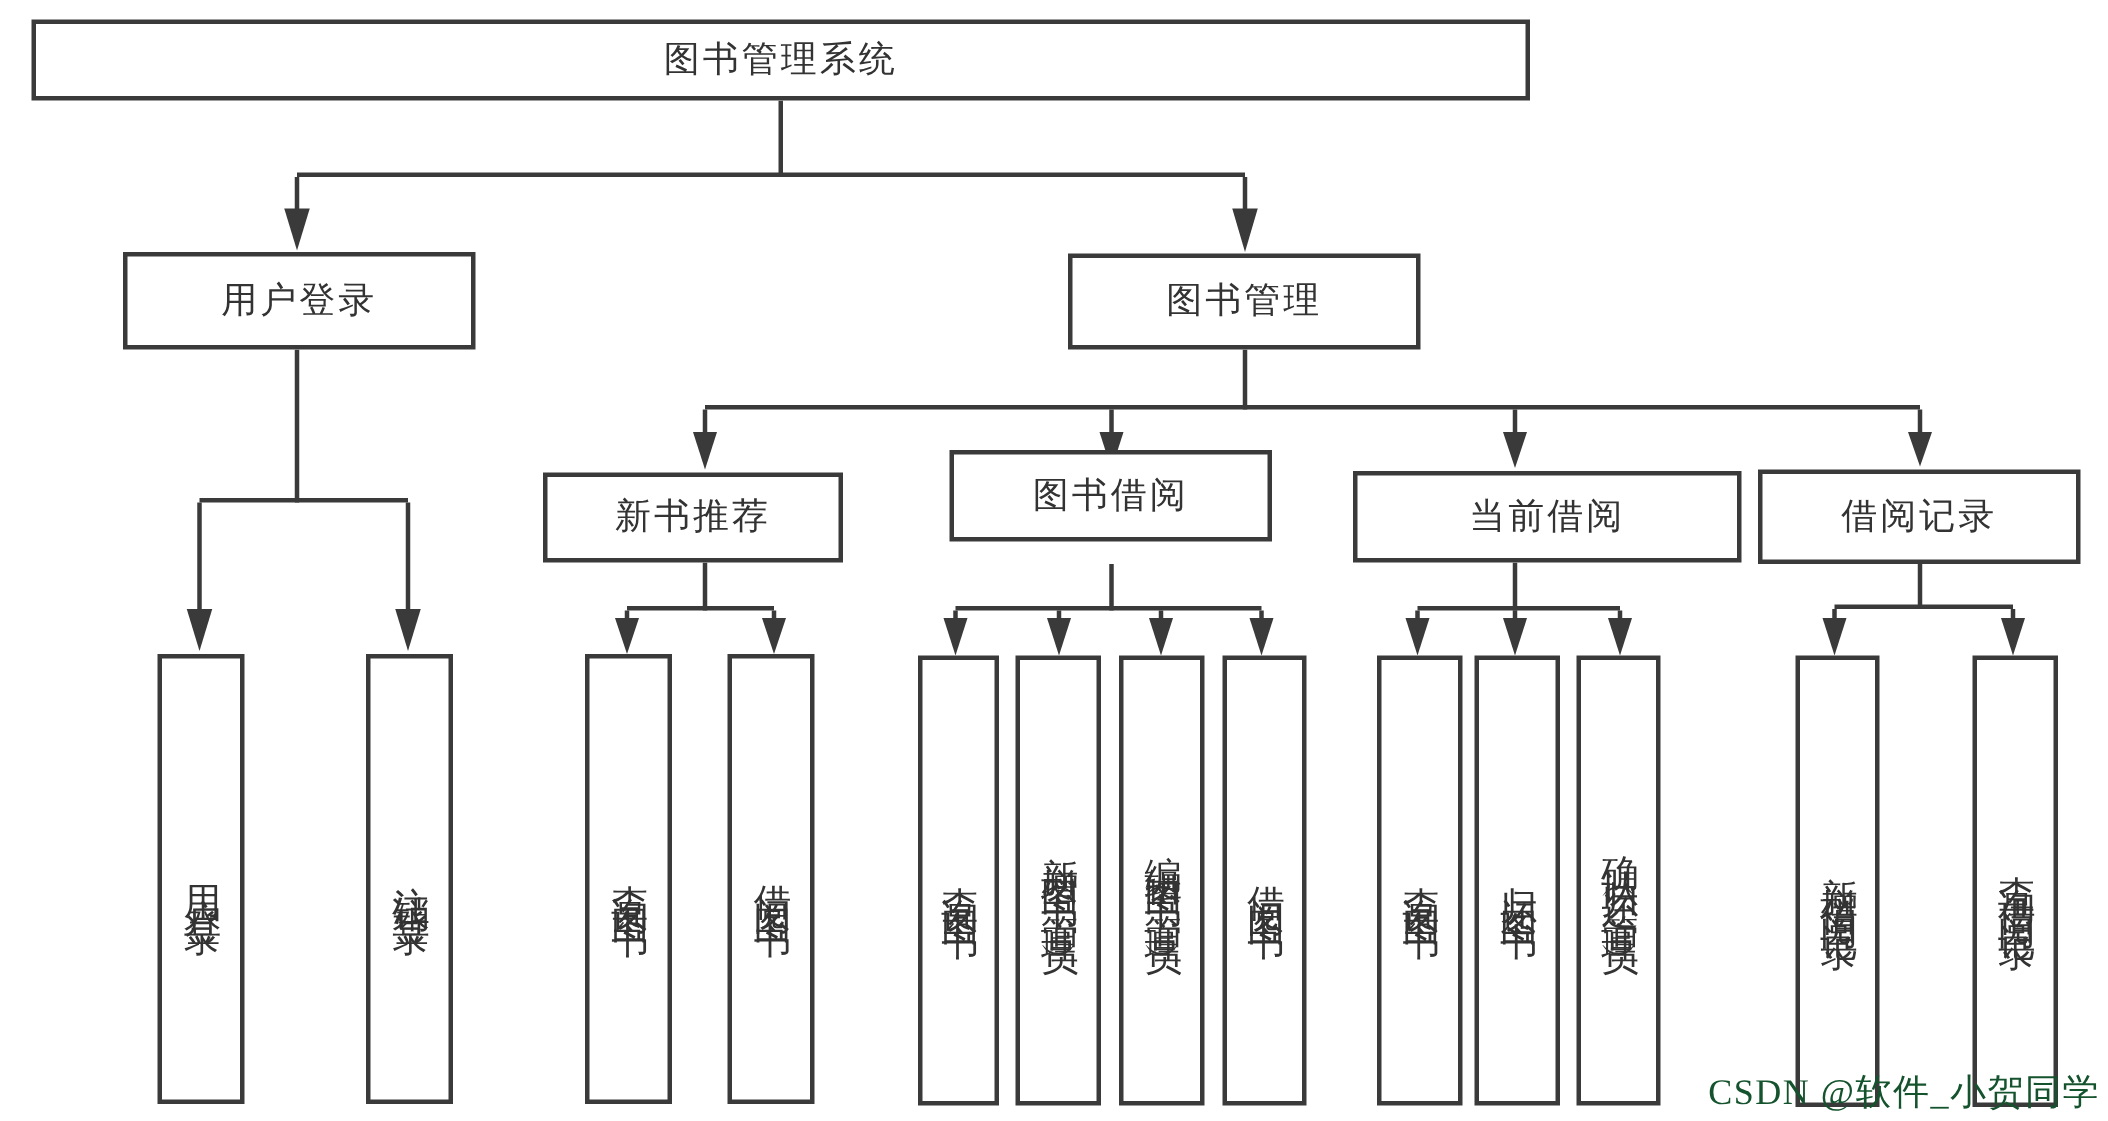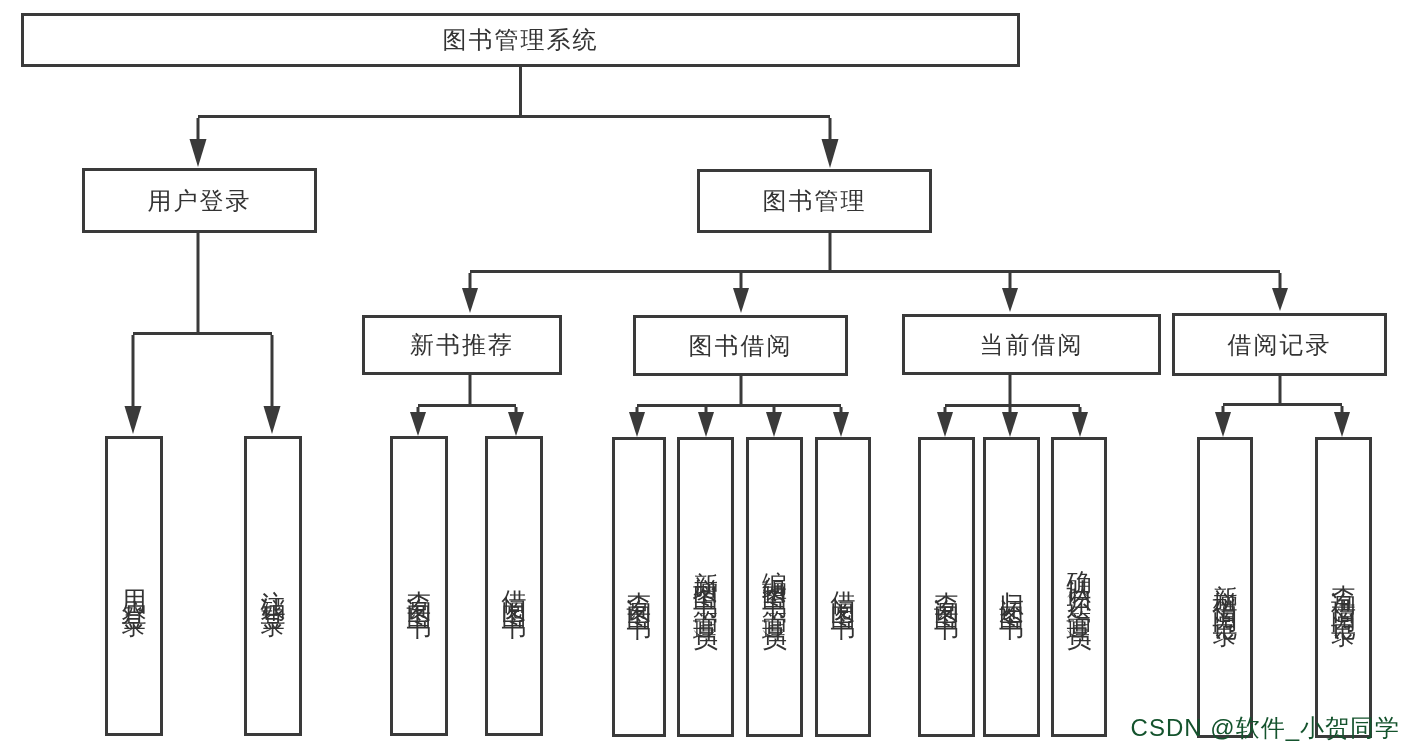--- a/index.html
+++ b/index.html
@@ -1,21 +1,21 @@
 <!DOCTYPE html>
 <html lang="zh"><head>
 <meta charset="utf-8">
 <style>
   html, body { margin: 0; padding: 0; background: #ffffff; }
   #canvas {
     position: relative;
     width: 1405px;
     height: 747px;
     background: #ffffff;
-    font-family: Liberation Sans, sans-serif;
+    font-family: Liberation Serif, serif;
     overflow: hidden;
   }
   #wires { position: absolute; left: 0; top: 0; z-index: 1; }
   .node {
     position: absolute;
     background: #ffffff;
     border: 3px solid #3a3a3a;
     box-sizing: border-box;
     display: flex;
     align-items: center;
@@ -114,28 +114,28 @@
     </g>
   </svg>
 
   <div class="node hnode" style="left:21px; top:13px; width:999px; height:54px;">
     <span>图书管理系统</span>
   </div>
 
   <div class="node hnode" style="left:82px; top:168px; width:235px; height:65px;">
     <span>用户登录</span>
   </div>
-  <div class="node hnode" style="left:697px; top:169px; width:235px; height:64px;">
+  <div class="node hnode" style="left:712px; top:169px; width:235px; height:64px;">
     <span>图书管理</span>
   </div>
 
   <div class="node hnode" style="left:362px; top:315px; width:200px; height:60px;">
     <span>新书推荐</span>
   </div>
-  <div class="node hnode" style="left:633px; top:315px; width:215px; height:61px;">
+  <div class="node hnode" style="left:633px; top:300px; width:215px; height:61px;">
     <span>图书借阅</span>
   </div>
   <div class="node hnode" style="left:902px; top:314px; width:259px; height:61px;">
     <span>当前借阅</span>
   </div>
   <div class="node hnode" style="left:1172px; top:313px; width:215px; height:63px;">
     <span>借阅记录</span>
   </div>
 
   <div class="node vnode" style="left:105px; top:436px; width:58px; height:300px;">

